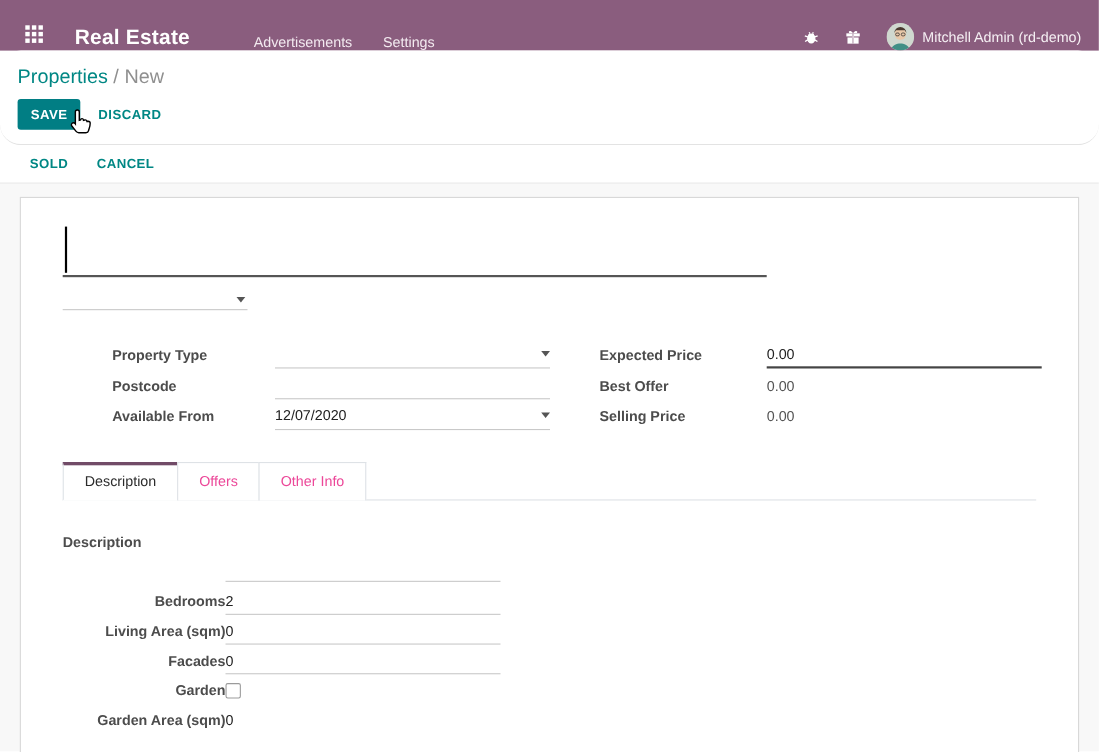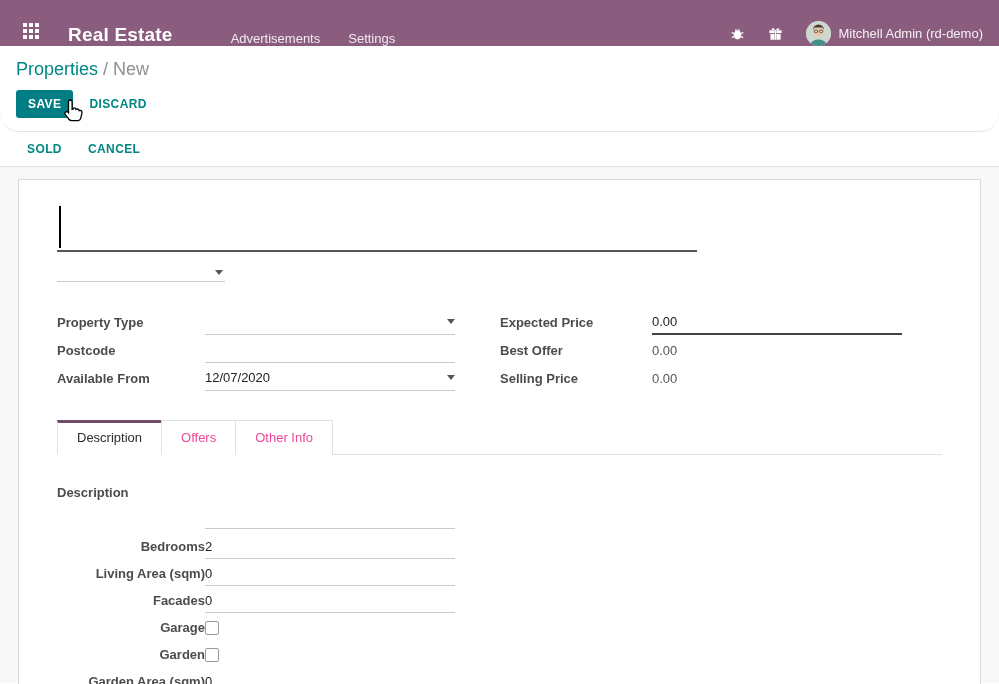--- a/index.html
+++ b/index.html
@@ -47,21 +47,21 @@
   .title-field { width:640px; height:48px; border-bottom:2px solid #555;
     display:flex; align-items:center; cursor:text; }
   .text-caret { width:2px; height:42px; background:#000; margin-left:2px; }
   .tag-field { width:168px; height:26px; border-bottom:1px solid #c9c9c9; margin-top:4px;
     display:flex; align-items:flex-end; justify-content:flex-end; padding:0 2px 6px; cursor:text; }
 
   .caret-down { width:0; height:0; border-left:4px solid transparent; border-right:4px solid transparent;
     border-top:5px solid #555; display:inline-block; }
 
   .field-columns { display:flex; margin-top:26px; }
-  .col-left { width:443px; flex:none; }
+  .col-left { width:443px; flex:none;margin-left:45px; }
   .col-right { flex:1; }
   .frow { display:flex; align-items:center; height:28px; }
   .flabel { font-weight:bold; color:#4c4c4c; flex:none; }
   .col-left .flabel { width:148px; }
   .col-right .flabel { width:152px; }
   .fctrl { width:250px; height:26px; display:flex; align-items:center; }
   .fctrl.underlined { border-bottom:1px solid #c9c9c9; }
   .fctrl.strong { border-bottom:2px solid #444; }
   .fctrl .spacer { flex:1; }
   .fval { color:#222; }
@@ -257,26 +257,20 @@
             <span class="fval">0</span>
           </div>
         </div>
         <div class="trow">
           <span class="flabel">Facades</span>
           <div class="tctrl">
             <span class="fval">0</span>
           </div>
         </div>
         <div class="trow">
-          <span class="flabel">Garage</span>
-          <div class="tctrl noline">
-            <span class="checkbox"></span>
-          </div>
-        </div>
-        <div class="trow">
           <span class="flabel">Garden</span>
           <div class="tctrl noline">
             <span class="checkbox"></span>
           </div>
         </div>
         <div class="trow">
           <span class="flabel">Garden Area (sqm)</span>
           <div class="tctrl noline">
             <span class="fval">0</span>
           </div>

